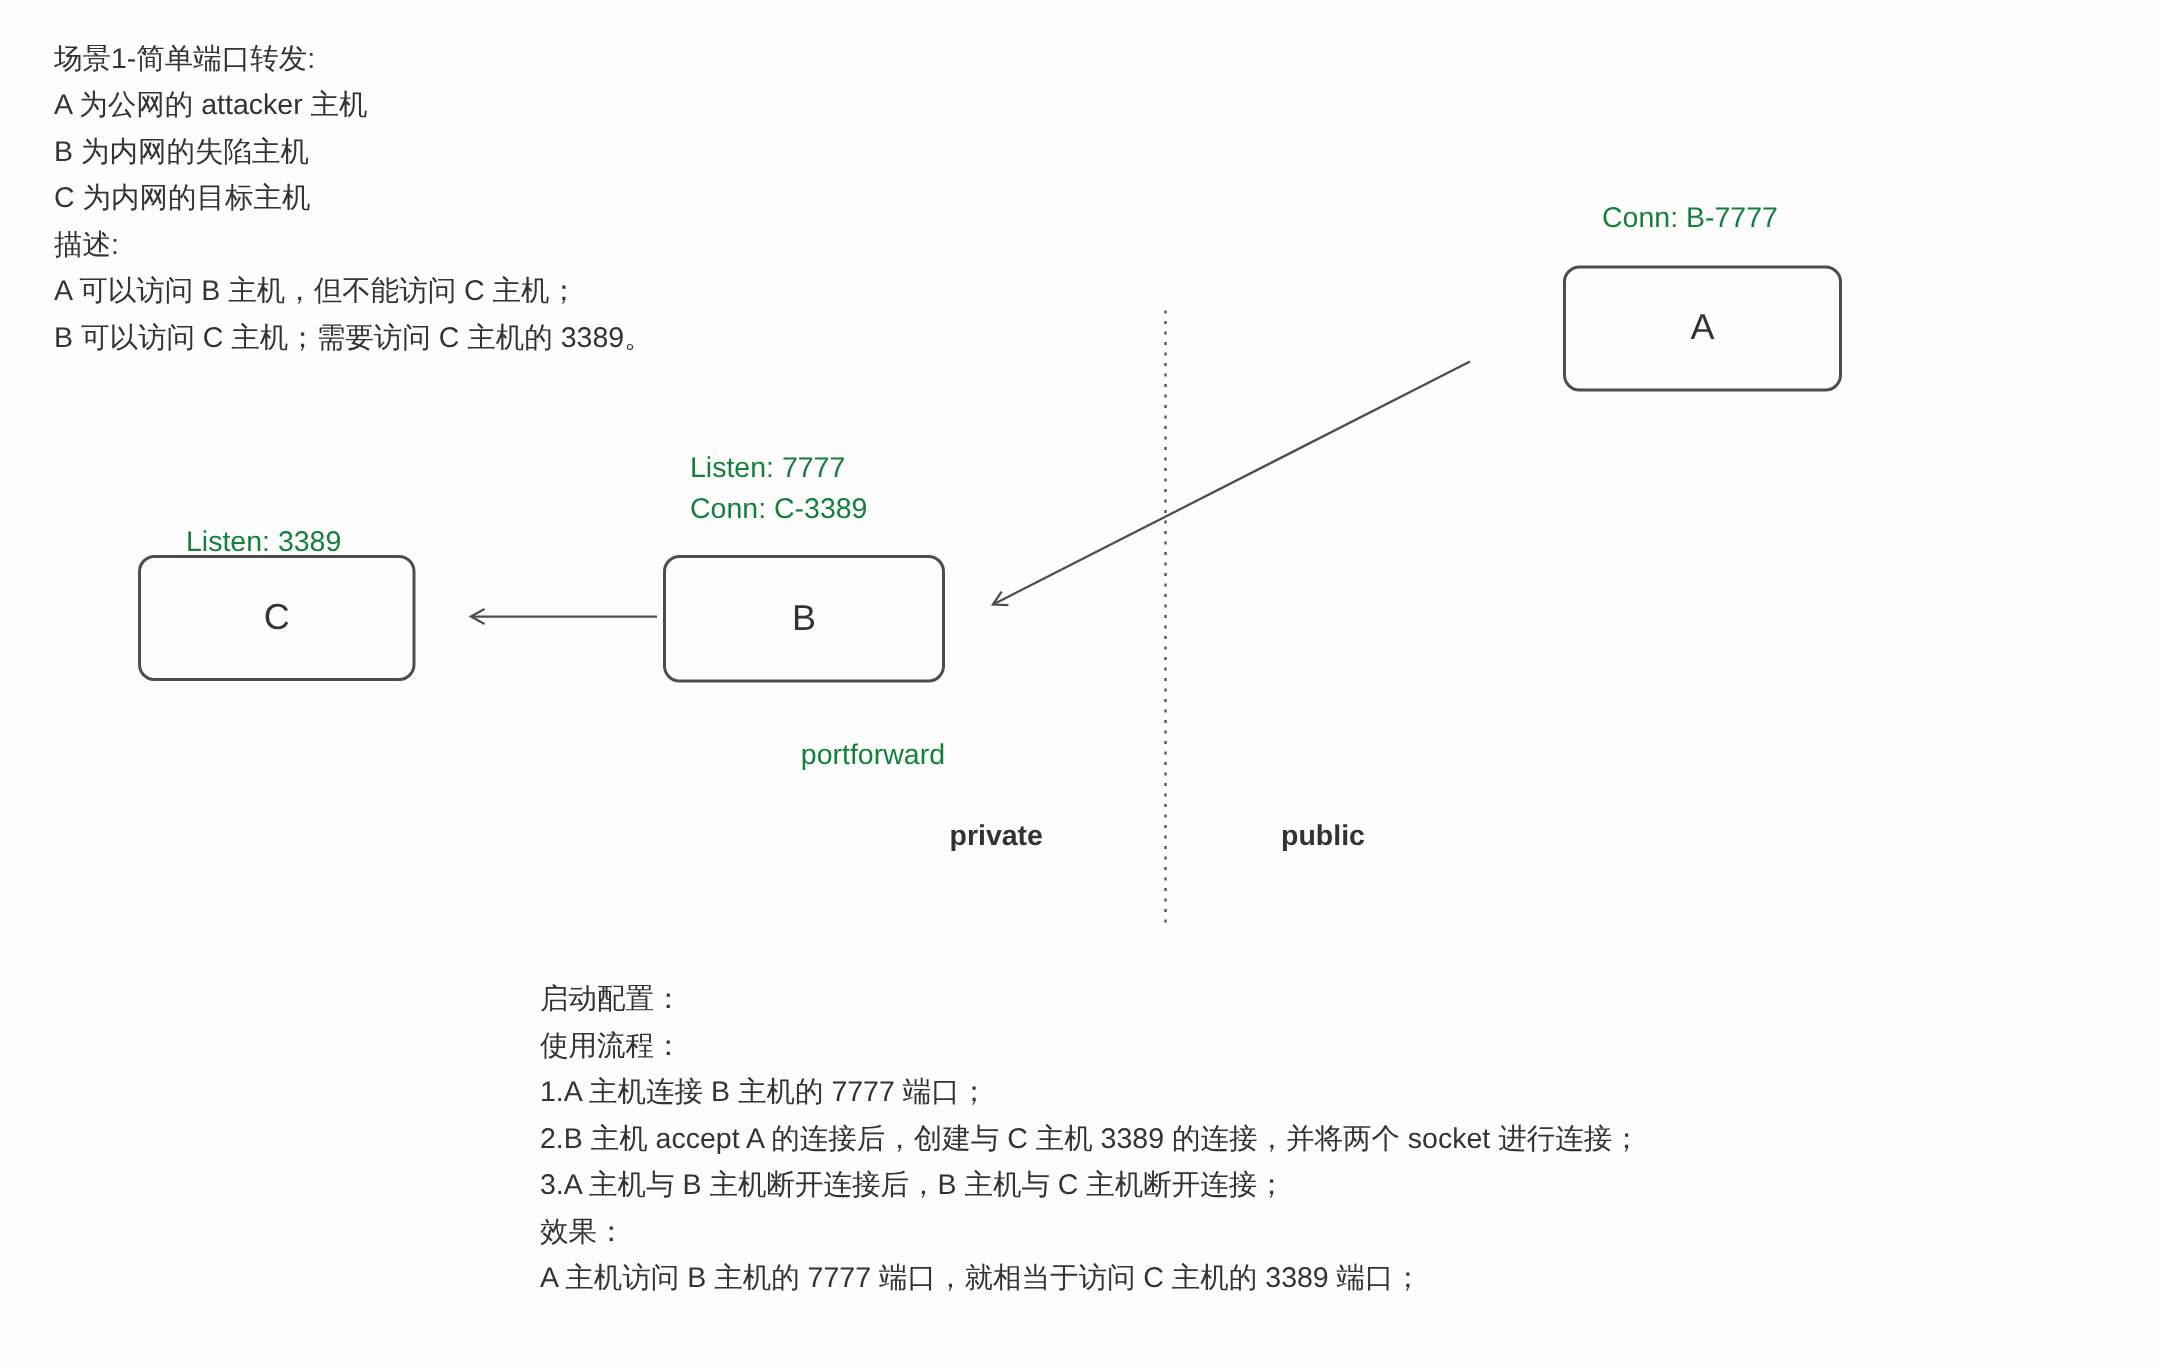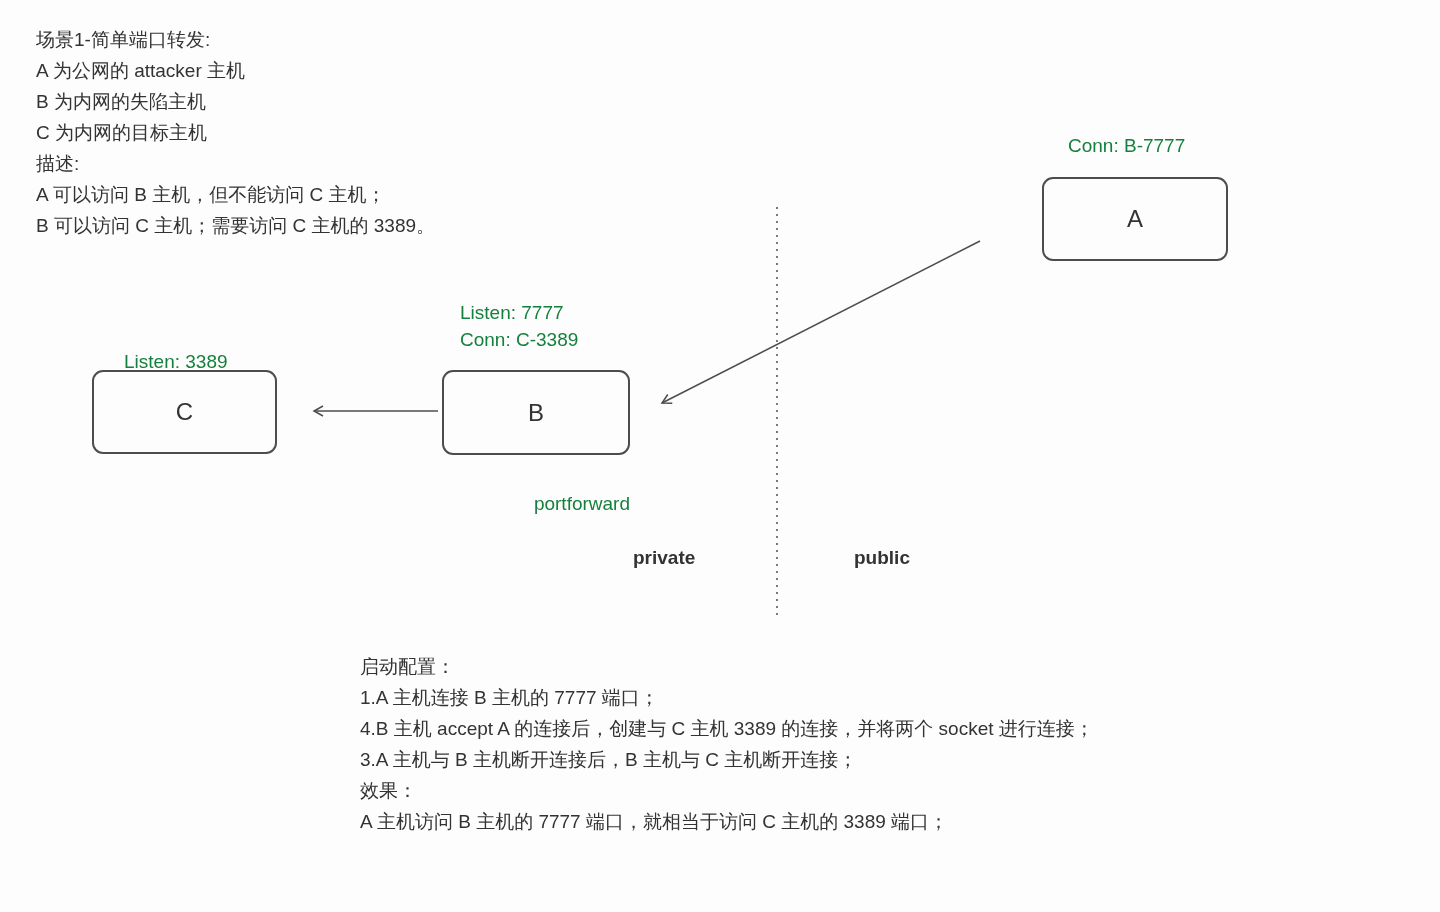--- a/index.html
+++ b/index.html
@@ -120,18 +120,19 @@
 </div>
 <div class="node" id="node-c">
   <span>C</span>
 </div>
 
 <div class="zone-label" id="zone-private">private</div>
 <div class="zone-label" id="zone-public">public</div>
 
 <div class="abs text-block" id="bottom-text">
   <div class="line">启动配置：</div>
+  <div class="line">使用流程：</div>
   <div class="line">1.A 主机连接 B 主机的 7777 端口；</div>
-  <div class="line">4.B 主机 accept A 的连接后，创建与 C 主机 3389 的连接，并将两个 socket 进行连接；</div>
+  <div class="line">2.B 主机 accept A 的连接后，创建与 C 主机 3389 的连接，并将两个 socket 进行连接；</div>
   <div class="line">3.A 主机与 B 主机断开连接后，B 主机与 C 主机断开连接；</div>
   <div class="line">效果：</div>
   <div class="line">A 主机访问 B 主机的 7777 端口，就相当于访问 C 主机的 3389 端口；</div>
 </div>
 
 </body></html>

